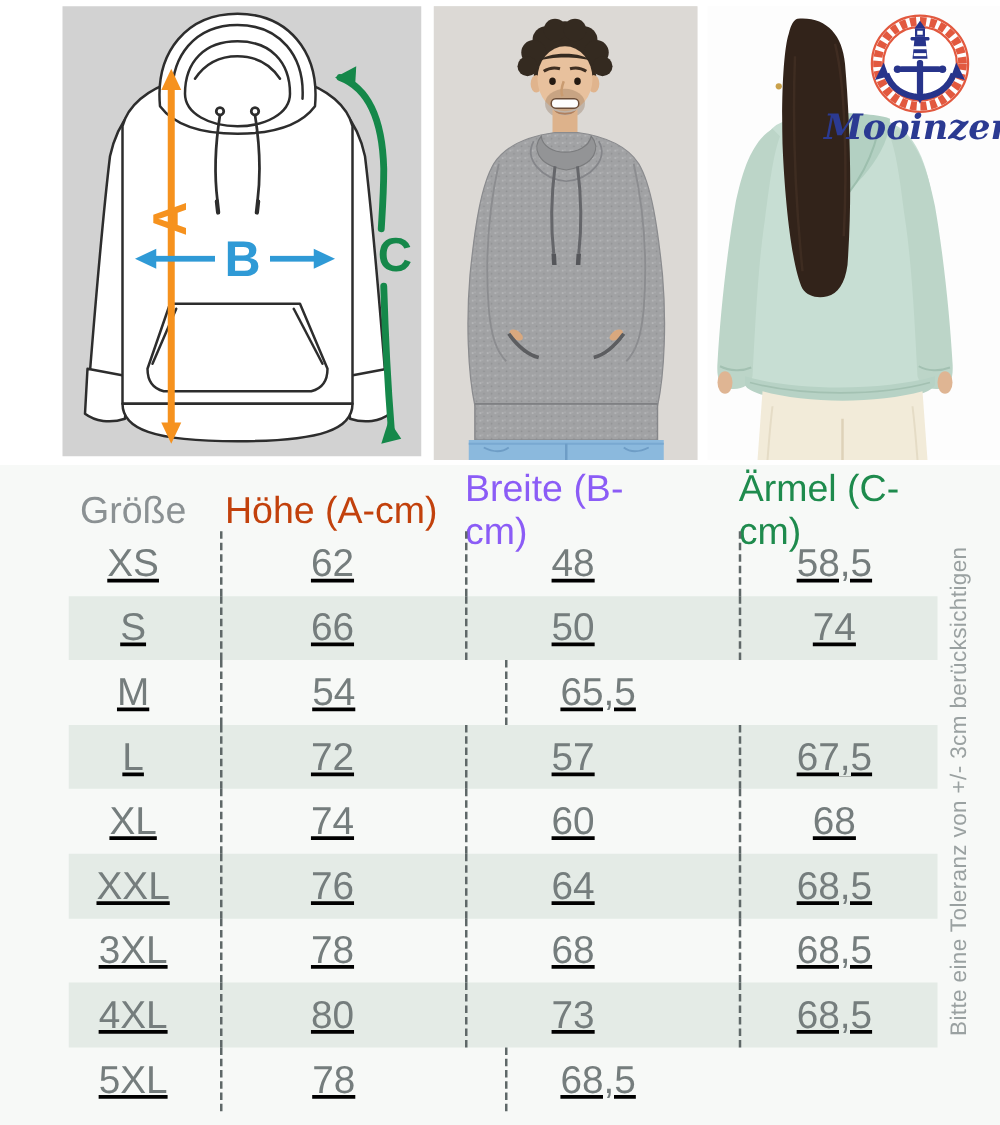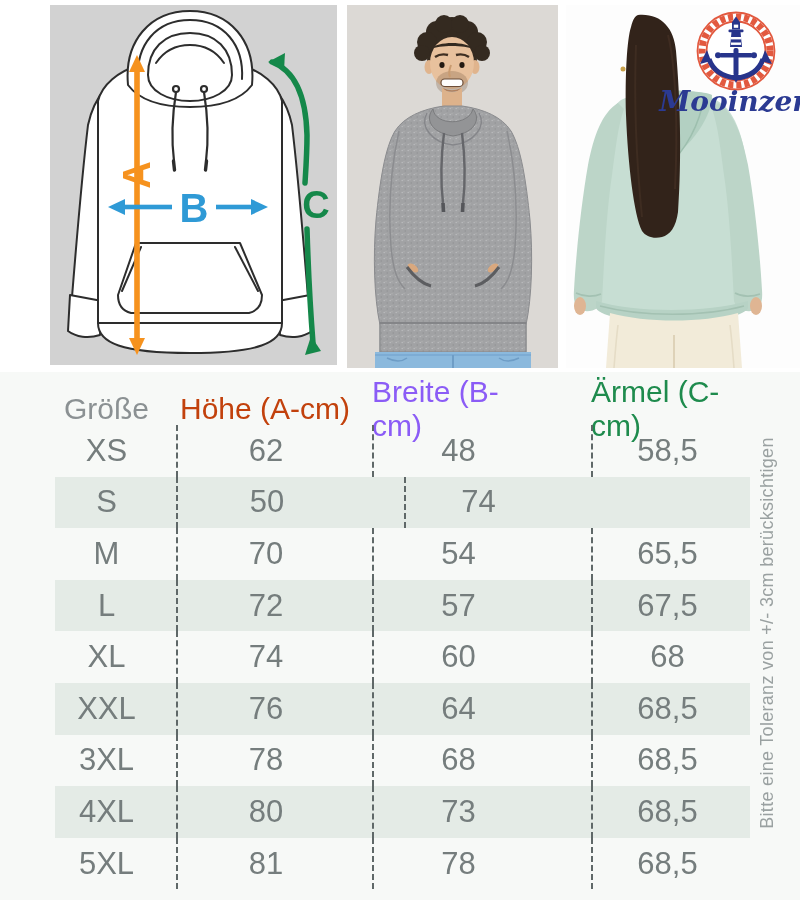--- a/index.html
+++ b/index.html
@@ -13,21 +13,21 @@
   .diagram-panel{left:50px;width:287px;height:360px;background:#d2d2d2;}
   .man-panel{left:347px;width:211px;background:#dcd9d5;}
   .woman-panel{left:566px;width:234px;background:#fdfdfd;}
   .panel svg{display:block;}
   .logo-wrap{position:absolute;left:86px;top:2px;width:150px;height:112px;}
   
   .table-section{position:absolute;left:0;top:372px;width:800px;height:528px;background:#f7f9f7;}
   .size-table{position:absolute;left:55px;top:3px;width:695px;}
   .thead,.trow{display:grid;grid-template-columns:121px 196px 187px 191px;}
   .thead{height:50px;}
-  .trow{height:51.6px;}
+  .trow{height:51.6px;text-decoration:underline;}
   .trow.alt{background:#e4ebe6;}
   .cell{display:flex;align-items:center;justify-content:center;font-size:31px;color:#757d7d;}
   .c1{padding-right:18px;}
   .c2{padding-right:18px;}
   .c3{padding-right:16px;}
   .c4{padding-right:8px;margin-left:32px;}
   .thead .cell{font-size:30px;}
   .h-groesse{color:#8b9193;}
   .h-hoehe{color:#c2410c;}
   .h-breite{color:#8b5cf6;}
@@ -260,26 +260,26 @@
       </div>
 
       <div class="trow">
         <div class="cell c1">XS</div>
         <div class="cell c2 sep">62</div>
         <div class="cell c3 sep">48</div>
         <div class="cell c4 sep">58,5</div>
       </div>
       <div class="trow alt">
         <div class="cell c1">S</div>
+        <div class="cell c2 sep">66</div>
         <div class="cell c3 sep">50</div>
         <div class="cell c4 sep">74</div>
       </div>
       <div class="trow">
         <div class="cell c1">M</div>
-        <div class="cell c2 sep">70</div>
         <div class="cell c3 sep">54</div>
         <div class="cell c4 sep">65,5</div>
       </div>
       <div class="trow alt">
         <div class="cell c1">L</div>
         <div class="cell c2 sep">72</div>
         <div class="cell c3 sep">57</div>
         <div class="cell c4 sep">67,5</div>
       </div>
       <div class="trow">
@@ -301,21 +301,20 @@
         <div class="cell c4 sep">68,5</div>
       </div>
       <div class="trow alt">
         <div class="cell c1">4XL</div>
         <div class="cell c2 sep">80</div>
         <div class="cell c3 sep">73</div>
         <div class="cell c4 sep">68,5</div>
       </div>
       <div class="trow">
         <div class="cell c1">5XL</div>
-        <div class="cell c2 sep">81</div>
         <div class="cell c3 sep">78</div>
         <div class="cell c4 sep">68,5</div>
       </div>
     </div>
   </div>
 
   <div class="tolerance-note">Bitte eine Toleranz von +/- 3cm berücksichtigen</div>
 
 </div>
 

